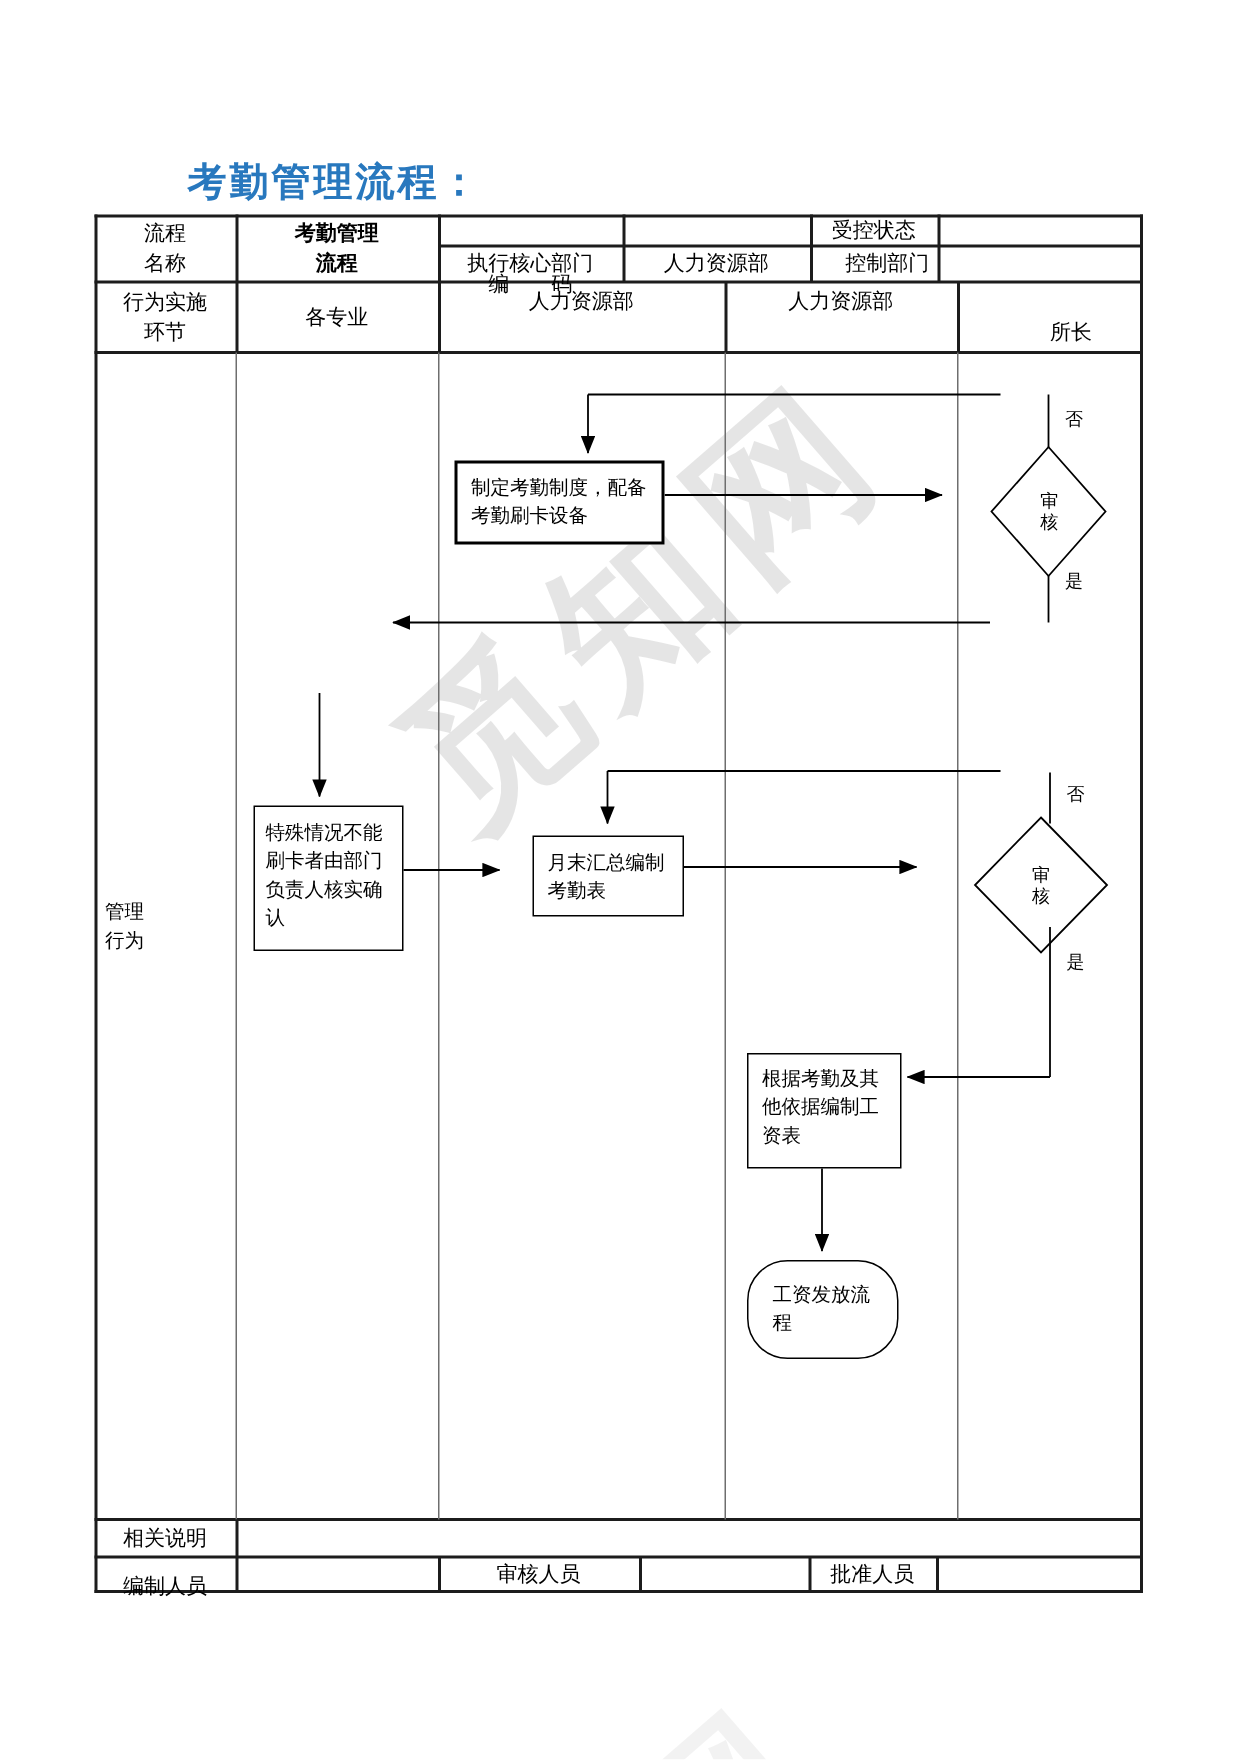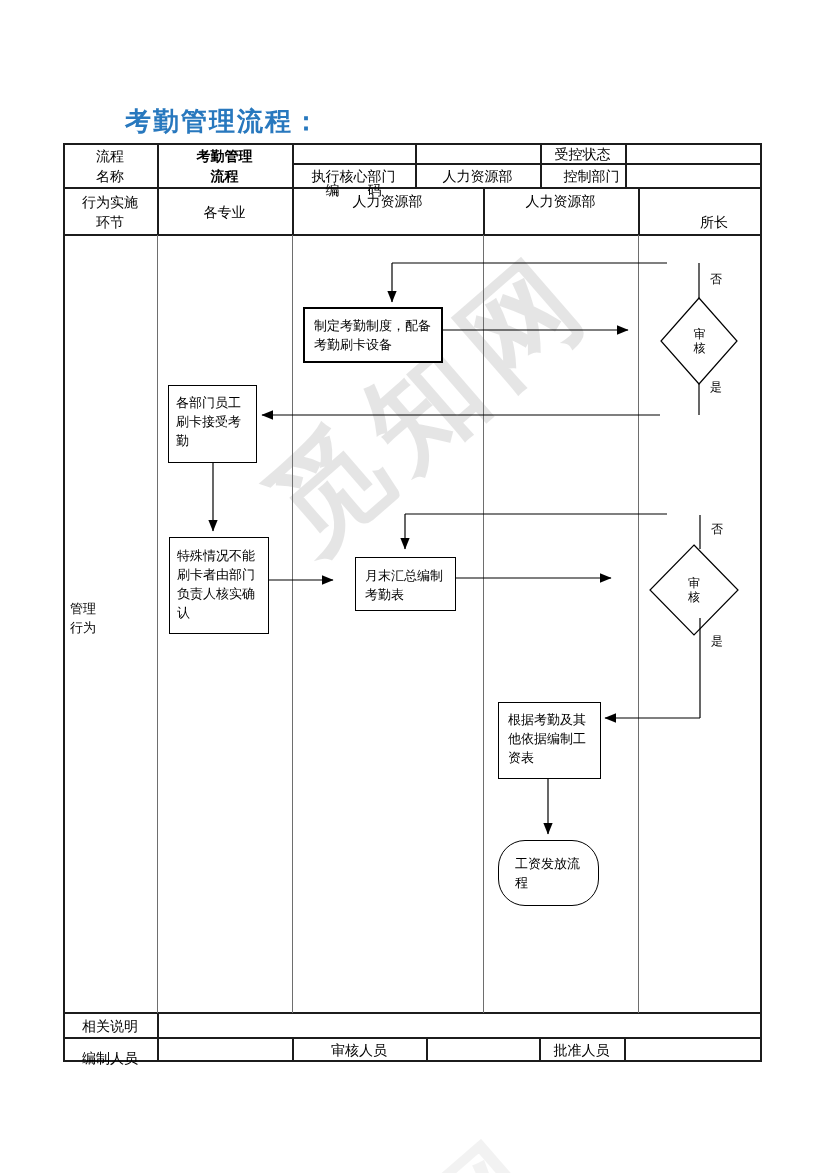--- a/index.html
+++ b/index.html
@@ -127,23 +127,20 @@
       <path d="M405,514 V549" marker-end="url(#ah)"></path>
       <path d="M455,578 H611" marker-end="url(#ah)"></path>
       <path d="M700,618 V718"></path>
       <path d="M700,718 H605" marker-end="url(#ah)"></path>
       <path d="M548,763 V834" marker-end="url(#ah)"></path>
     </g>
   </svg>
 
   <div class="fbox thick" style="left:303px;top:307px;width:140px;height:56px;padding:7px 2px 0 9px;">制定考勤制度，配备
 考勤刷卡设备</div>
-  <div class="fbox" style="left:168px;top:385px;width:89px;height:78px;padding:7px 2px 0 7px;">各部门员工
-刷卡接受考
-勤</div>
   <div class="fbox" style="left:169px;top:537px;width:100px;height:97px;padding:8px 2px 0 7px;">特殊情况不能
 刷卡者由部门
 负责人核实确
 认</div>
   <div class="fbox" style="left:355px;top:557px;width:101px;height:54px;padding:8px 2px 0 9px;">月末汇总编制
 考勤表</div>
   <div class="fbox" style="left:498px;top:687px;width:103px;height:77px;padding:7px 2px 0 9px;margin-top:15px;">根据考勤及其
 他依据编制工
 资表</div>
   <div class="fbox" style="left:498px;top:840px;width:101px;height:66px;border-radius:27px;padding:13px 2px 0 16px;">工资发放流

